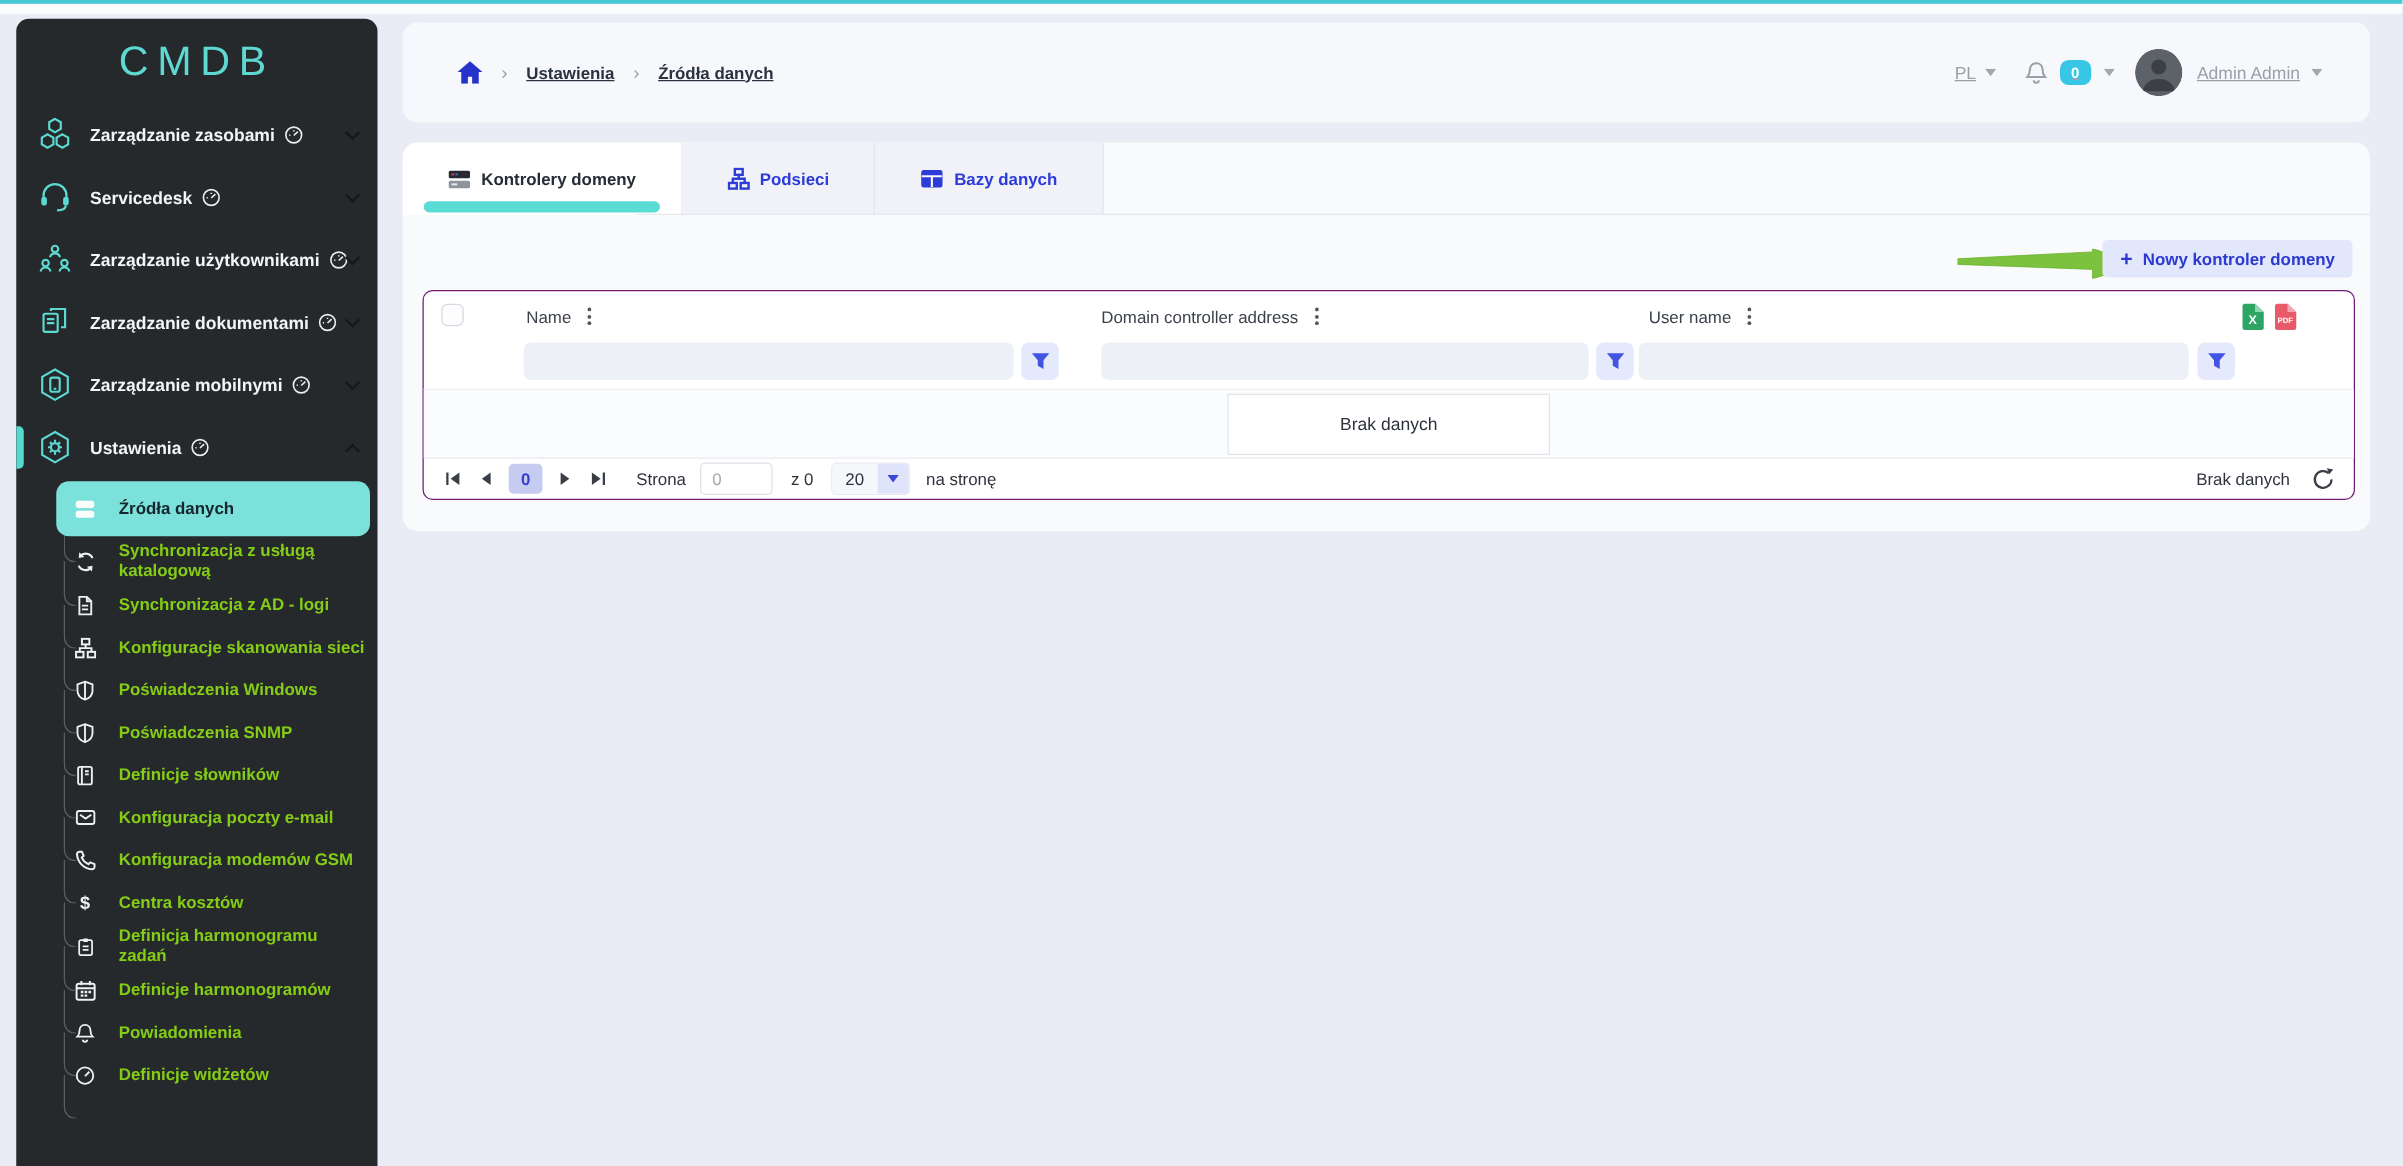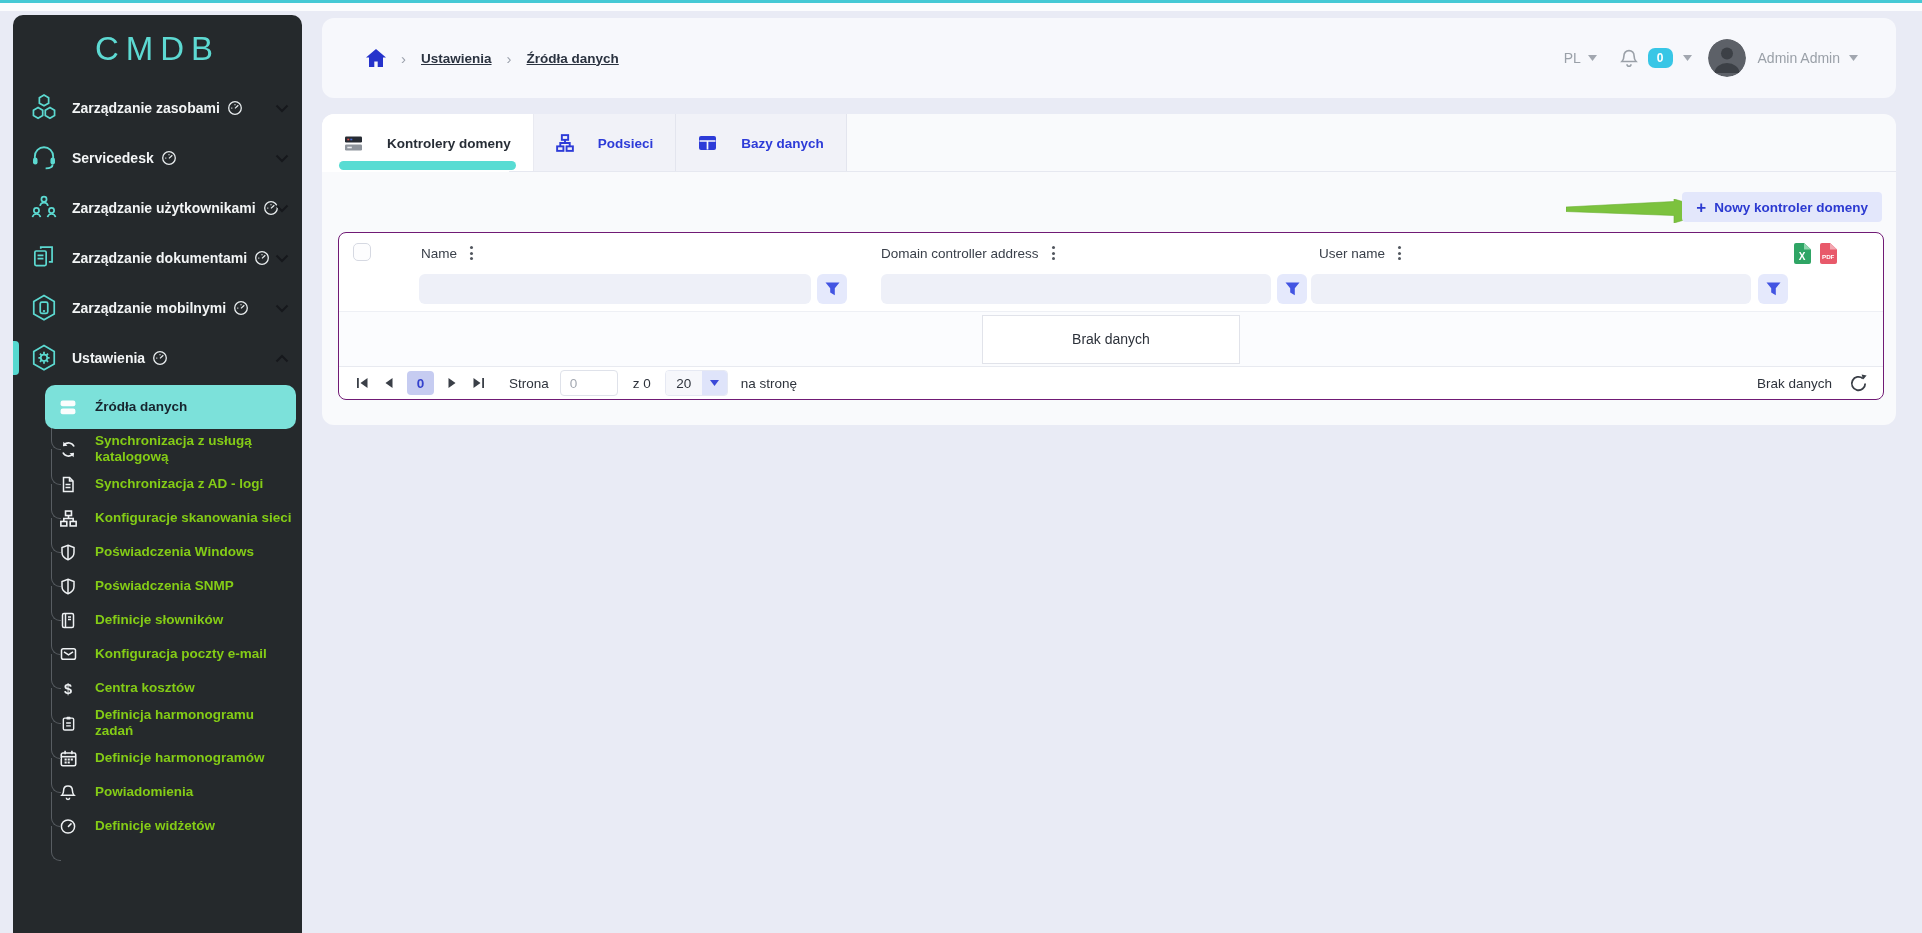--- a/index.html
+++ b/index.html
@@ -68,44 +68,44 @@
     background:#f7f8fc; border-radius:12px; z-index:3;
     display:flex; align-items:center; justify-content:space-between;
     padding:0 38px 0 44px;
   }
   .crumbs { display:flex; align-items:center; }
   .crumb-home { display:flex; color:#2633cb; cursor:pointer; }
   .crumb-sep { color:#9ba1ac; font-size:15px; margin:0 15px; }
   .crumb-link { font-size:13.5px; font-weight:700; color:#2b3340; text-decoration:underline; cursor:pointer; }
   .crumb-group { display:flex; align-items:center; }
 
-  .user-area { display:flex; align-items:center; color:#9aa0a8; font-size:14px; }
+  .user-area { display:flex; align-items:center; color:#9aa0a8; font-size:14px;text-decoration:underline; }
   .lang { display:flex; align-items:center; gap:7px; cursor:pointer; }
   .bell-wrap { display:flex; align-items:center; margin-left:22px; cursor:pointer; }
   .badge {
     background:#38c6e6; color:#fff; font-size:12px; font-weight:700;
     padding:3px 9px; border-radius:7px; margin-left:9px;
   }
   .bell-caret { margin-left:10px; display:flex; }
   .avatar { width:38px; height:38px; border-radius:50%; overflow:hidden; margin-left:16px; cursor:pointer; flex:none; }
   .uname { margin-left:12px; cursor:pointer; }
   .uname-caret { margin-left:9px; display:flex; }
   .caret { display:flex; color:#a2a7b0; }
 
   
   .content-card {
     position:absolute; left:322px; top:114px; width:1574px; height:311px;
     background:#f9fafc; border-radius:12px; overflow:hidden; z-index:3;
   }
   .tabs { display:flex; height:58px; position:relative; }
   .tabs::after { content:''; position:absolute; left:187px; right:0; bottom:0; height:1px; background:#e6e8f0; }
   .tab {
-    position:relative; display:flex; align-items:center; justify-content:center; gap:24px;
+    position:relative; display:flex; align-items:center; justify-content:center; gap:8px;
     font-size:13.5px; font-weight:600; color:#2d3bd8; background:#f1f2f8;
-    border-right:1px solid #e3e5ee; padding:0 22px; cursor:pointer; white-space:nowrap;
+    border-right:1px solid #e3e5ee; padding:0 36px; cursor:pointer; white-space:nowrap;
   }
   .tab.active { background:#fff; color:#272d36; border-right-color:#e9eaf1; }
   .tab.active::after {
     content:''; position:absolute; left:17px; right:17px; bottom:2px; height:9px;
     background:#58dcd3; border-radius:5px;
   }
   .tab-icon { display:flex; }
 
   .new-btn {
     position:absolute; top:78px; right:14px; height:30px; padding:0 14px;
@@ -427,20 +427,28 @@
       <li class="sub-item">
         <span class="sub-icon">
           <svg width="17" height="16" viewBox="0 0 16 16" fill="none" stroke="currentColor" stroke-width="1.5">
             <rect x="1" y="2.8" width="14" height="10.4" rx="1.8"></rect>
             <path d="M3.5 5.8 l4.5 3 4.5-3"></path>
           </svg>
         </span>
         <span class="sub-label">Konfiguracja poczty e-mail</span>
       </li>
 
+      <li class="sub-item">
+        <span class="sub-icon">
+          <svg width="17" height="17" viewBox="0 0 16 16" fill="none" stroke="currentColor" stroke-width="1.5">
+            <path d="M3.4 1.3 C2.3 1.3 1.4 2.2 1.5 3.3 c.5 6.1 5.1 10.7 11.2 11.2 1.1.1 2-.8 2-1.9 v-2 l-3.2-1.3 -1.4 1.4 c-2.2-1-4-2.8-5-5 l1.4-1.4 L5.2 1.3 Z"></path>
+          </svg>
+        </span>
+        <span class="sub-label">Konfiguracja modemów GSM</span>
+      </li>
 
       <li class="sub-item">
         <span class="sub-icon">
           <svg width="16" height="17" viewBox="0 0 16 16">
             <text x="8" y="13" text-anchor="middle" font-size="14.5" font-weight="bold" fill="currentColor">$</text>
           </svg>
         </span>
         <span class="sub-label">Centra kosztów</span>
       </li>
 

